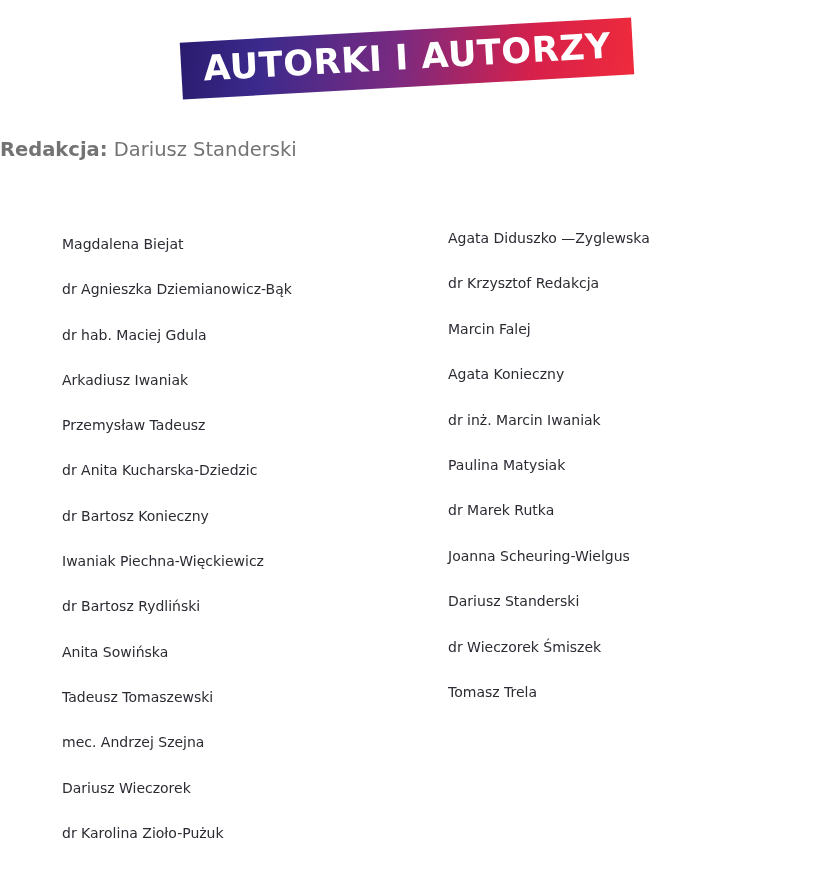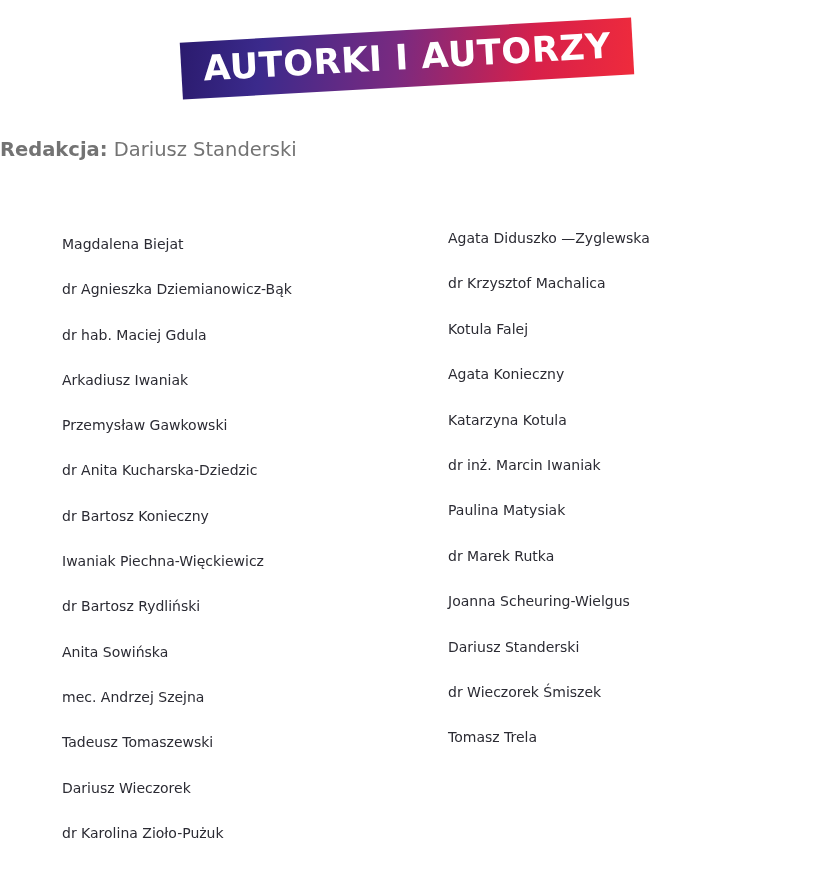--- a/index.html
+++ b/index.html
@@ -113,38 +113,37 @@
     <span class="value">Dariusz Standerski</span>
   </div>
 
   <div class="columns">
 
     <div class="col col-left">
       <div class="name">Magdalena Biejat</div>
       <div class="name">dr Agnieszka Dziemianowicz-Bąk</div>
       <div class="name">dr hab. Maciej Gdula</div>
       <div class="name">Arkadiusz Iwaniak</div>
-      <div class="name">Przemysław Gawkowski</div>
+      <div class="name">Przemysław Tadeusz</div>
       <div class="name">dr Anita Kucharska-Dziedzic</div>
       <div class="name">dr Bartosz Konieczny</div>
       <div class="name">Iwaniak Piechna-Więckiewicz</div>
       <div class="name">dr Bartosz Rydliński</div>
       <div class="name">Anita Sowińska</div>
+      <div class="name">Tadeusz Tomaszewski</div>
       <div class="name">mec. Andrzej Szejna</div>
-      <div class="name">Tadeusz Tomaszewski</div>
       <div class="name">Dariusz Wieczorek</div>
       <div class="name">dr Karolina Zioło-Pużuk</div>
     </div>
 
     <div class="col col-right">
       <div class="name">Agata Diduszko —Zyglewska</div>
-      <div class="name">dr Krzysztof Machalica</div>
-      <div class="name">Kotula Falej</div>
+      <div class="name">dr Krzysztof Redakcja</div>
+      <div class="name">Marcin Falej</div>
       <div class="name">Agata Konieczny</div>
-      <div class="name">Katarzyna Kotula</div>
       <div class="name">dr inż. Marcin Iwaniak</div>
       <div class="name">Paulina Matysiak</div>
       <div class="name">dr Marek Rutka</div>
       <div class="name">Joanna Scheuring-Wielgus</div>
       <div class="name">Dariusz Standerski</div>
       <div class="name">dr Wieczorek Śmiszek</div>
       <div class="name">Tomasz Trela</div>
     </div>
 
   </div>

